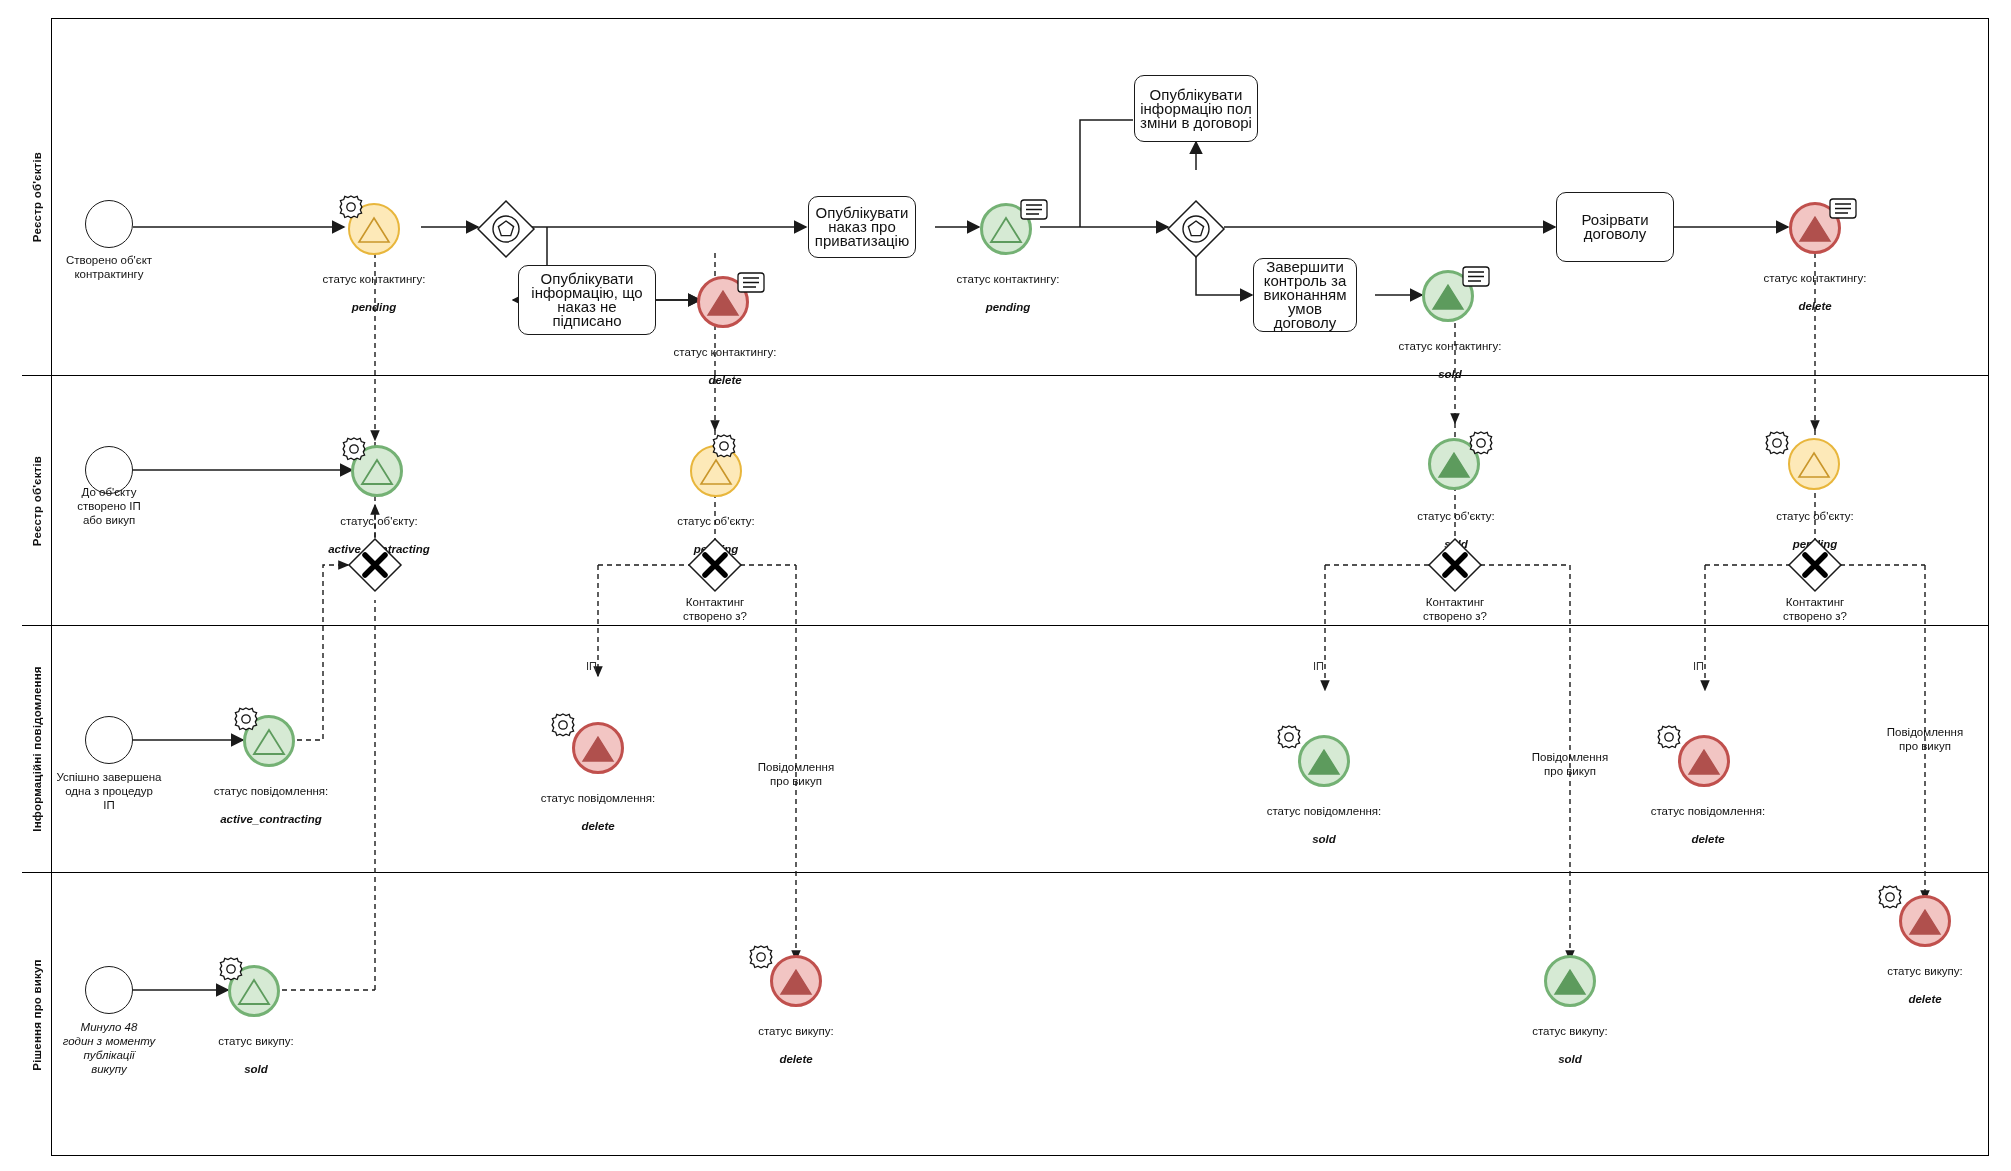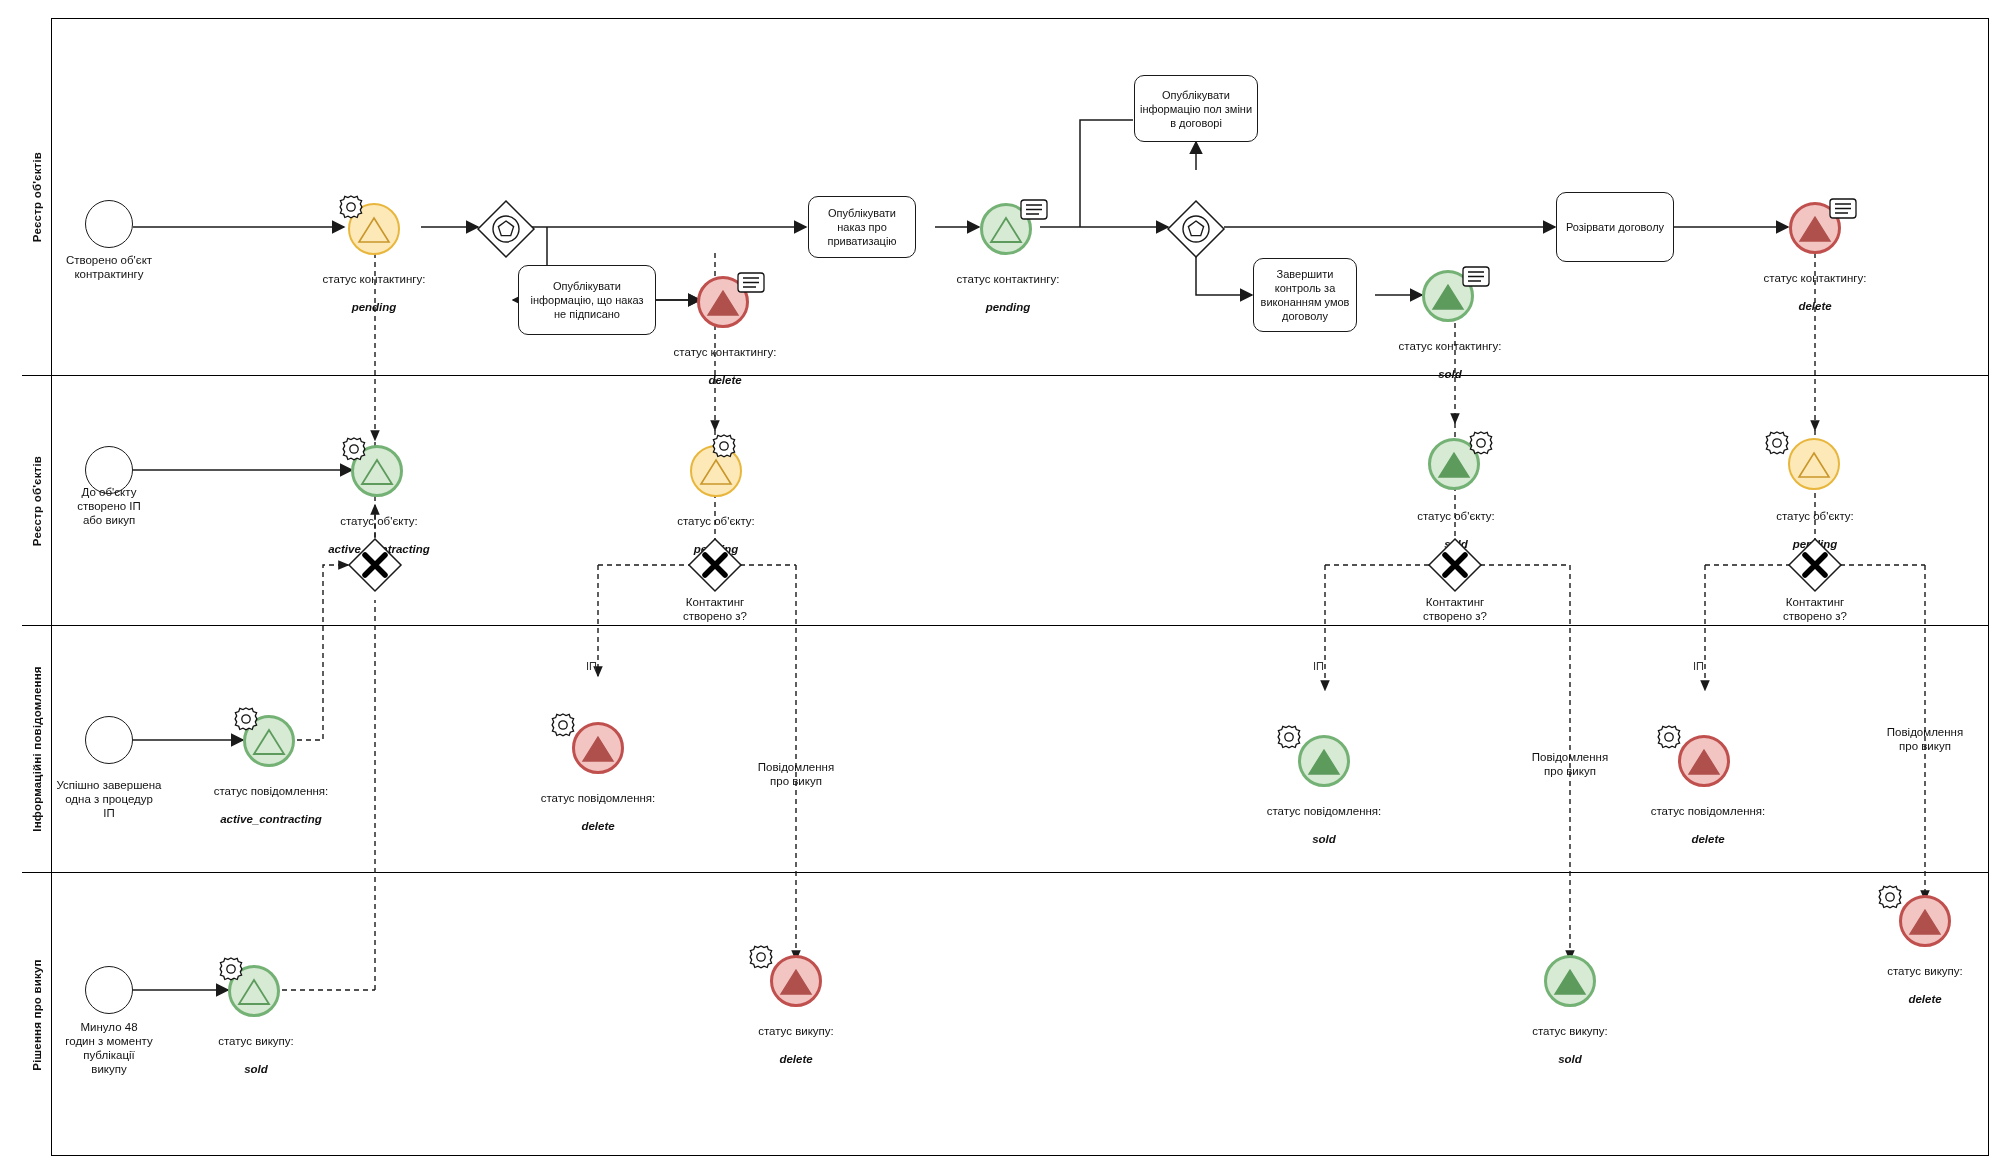--- a/index.html
+++ b/index.html
@@ -21,21 +21,21 @@
   .node{position:absolute;}
   .ev{position:absolute;border-radius:50%;box-sizing:border-box;}
   .ev-start{border:1.6px solid #1a1a1a;background:#fff;}
   .ev-green{border:3px solid #74b174;background:#d6ead4;}
   .ev-red{border:3px solid #c0504d;background:#f2c5c3;}
   .ev-amber{border:2.2px solid #e8b63c;background:#fde9b8;}
   .ev .tri{position:absolute;left:50%;top:52%;transform:translate(-50%,-50%);}
 
   .task{position:absolute;border:1.4px solid #1a1a1a;border-radius:10px;background:#fff;
         box-sizing:border-box;display:flex;align-items:center;justify-content:center;
-        text-align:center;font-size:11px;line-height:14px;color:#111;padding:2px 4px;}
+        text-align:center;font-size:15px;line-height:14px;color:#111;padding:2px 4px;}
 
   .gw{position:absolute;box-sizing:border-box;}
 
   .lbl{position:absolute;text-align:center;font-size:11.5px;line-height:14px;color:#111;
        white-space:pre-line;}
   .lbl .st{font-style:italic;font-weight:bold;}
 
   .edgelbl{position:absolute;font-size:11px;color:#333;}
 
   svg.ov{position:absolute;left:0;top:0;width:2011px;height:1171px;
@@ -369,21 +369,21 @@
   </div>
 
   <svg class="gw" style="left:1787px;top:537px;" width="56" height="56" viewBox="0 0 56 56">
     <path d="M28,2 L54,28 L28,54 L2,28 Z" fill="#fff" stroke="#1a1a1a" stroke-width="1.5"></path>
     <path d="M18,18 L38,38 M38,18 L18,38" stroke="#000" stroke-width="5.5" stroke-linecap="round"></path>
   </svg>
   <div class="lbl" style="left:1735px;top:595px;width:160px;">Контактинг
 створено з?</div>
 
   <div class="ev ev-start node" style="left:85px;top:716px;width:48px;height:48px;"></div>
-  <div class="lbl" style="left:29px;top:770px;width:160px;margin-top:8px;">Успішно завершена
+  <div class="lbl" style="left:29px;top:770px;width:160px;">Успішно завершена
 одна з процедур
 ІП</div>
 
   <div class="ev ev-green node" style="left:243px;top:715px;width:52px;height:52px;">
     <svg class="tri" width="34" height="30" viewBox="0 0 34 30">
       <path d="M17,3 L32,27 L2,27 Z" fill="none" stroke="#5d9b5d" stroke-width="1.8"></path>
     </svg>
   </div>
   <svg class="gear" style="left:231px;top:704px;" width="30" height="30" viewBox="0 0 30 30">
     <g fill="#fff" stroke="#111" stroke-width="1.3">
@@ -448,21 +448,21 @@
   <div class="edgelbl" style="left:1313px;top:660px;">ІП</div>
   <div class="edgelbl" style="left:1693px;top:660px;">ІП</div>
   <div class="lbl" style="left:716px;top:760px;width:160px;">Повідомлення
 про викуп</div>
   <div class="lbl" style="left:1490px;top:750px;width:160px;">Повідомлення
 про викуп</div>
   <div class="lbl" style="left:1845px;top:725px;width:160px;">Повідомлення
 про викуп</div>
 
   <div class="ev ev-start node" style="left:85px;top:966px;width:48px;height:48px;"></div>
-  <div class="lbl" style="left:29px;top:1020px;width:160px;">Минуло 48
+  <div class="lbl" style="left:29px;top:1020px;width:160px;font-style:italic;">Минуло 48
 годин з моменту
 публікації
 викупу</div>
 
   <div class="ev ev-green node" style="left:228px;top:965px;width:52px;height:52px;">
     <svg class="tri" width="34" height="30" viewBox="0 0 34 30">
       <path d="M17,3 L32,27 L2,27 Z" fill="none" stroke="#5d9b5d" stroke-width="1.8"></path>
     </svg>
   </div>
   <svg class="gear" style="left:216px;top:954px;" width="30" height="30" viewBox="0 0 30 30">

